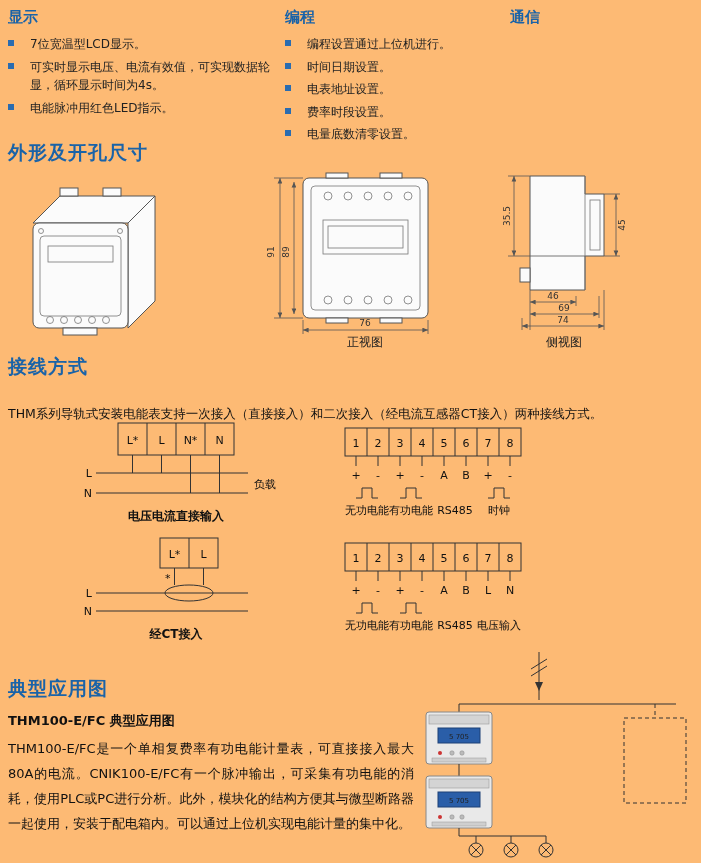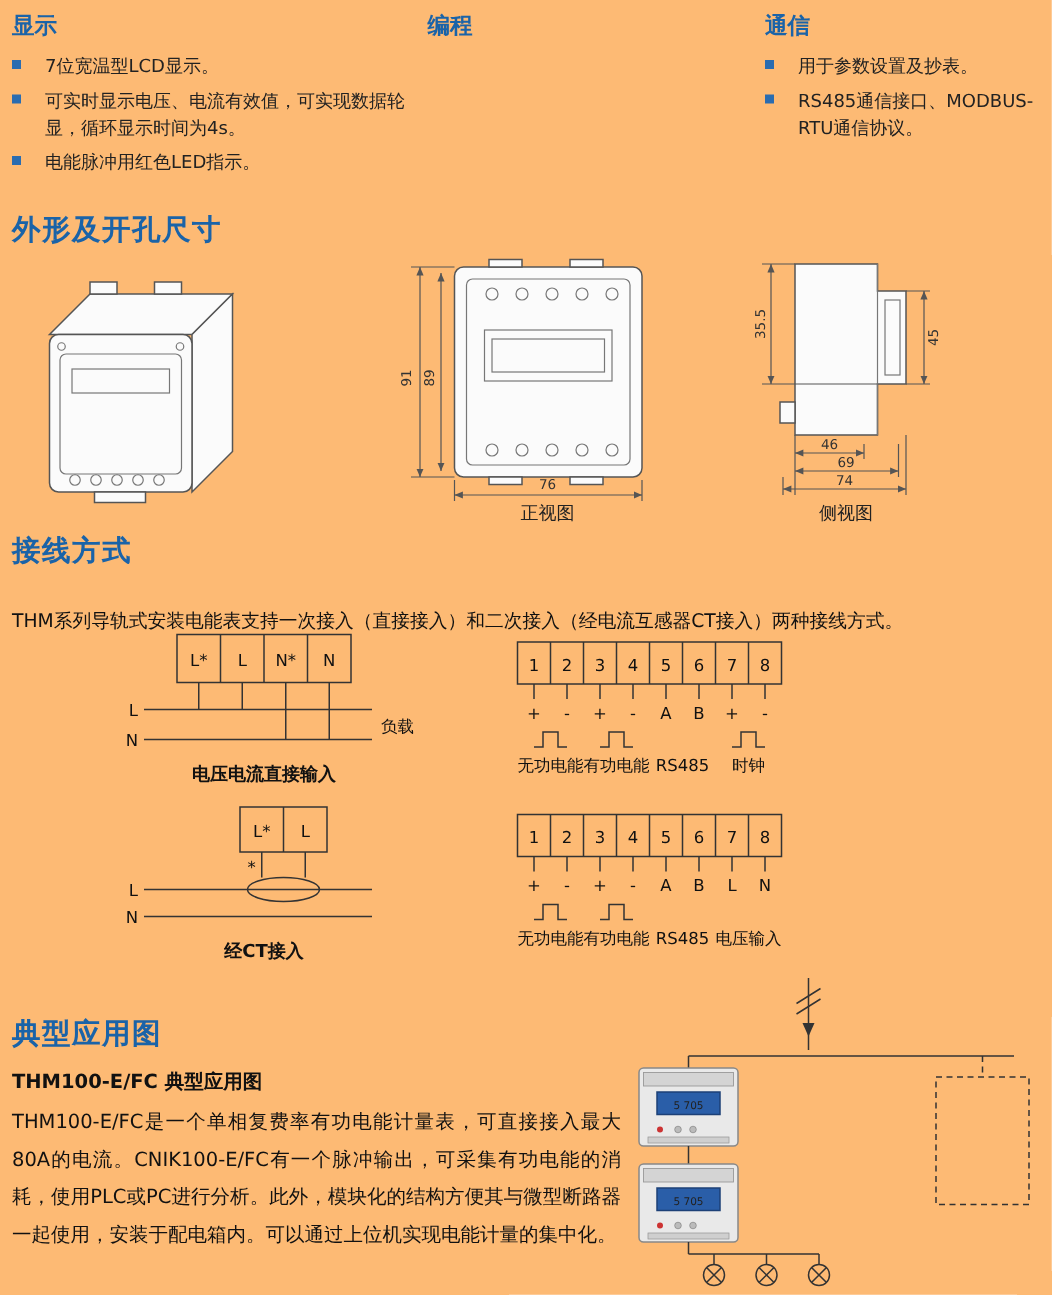--- a/index.html
+++ b/index.html
@@ -43,34 +43,46 @@
         </li>
       <li>
           <span class="bullet"></span>
           <span>电能脉冲用红色LED指示。</span>
         </li>
     </ul>
   </div>
 
   <div class="abs feature-col" style="left:285px; top:8px; width:215px;">
     <h3>编程</h3>
+    <ul>
+      <li>
+          <span class="bullet"></span>
+          <span>编程设置通过上位机进行。</span>
+        </li>
+      <li>
+          <span class="bullet"></span>
+          <span>时间日期设置。</span>
+        </li>
+      <li>
+          <span class="bullet"></span>
+          <span>电表地址设置。</span>
+        </li>
+      <li>
+          <span class="bullet"></span>
+          <span>费率时段设置。</span>
+        </li>
+      <li>
+          <span class="bullet"></span>
+          <span>电量底数清零设置。</span>
+        </li>
+    </ul>
   </div>
 
   <div class="abs feature-col" style="left:510px; top:8px; width:185px;">
     <h3>通信</h3>
-    <ul>
-      <li>
-          <span class="bullet"></span>
-          <span>用于参数设置及抄表。</span>
-        </li>
-      <li>
-          <span class="bullet"></span>
-          <span>RS485通信接口、MODBUS-RTU通信协议。</span>
-        </li>
-    </ul>
   </div>
 
   <h2 class="abs sec" style="left:8px; top:140px;text-align:center;">外形及开孔尺寸</h2>
 
   <svg class="abs" style="left:8px; top:168px;" width="685" height="185" viewBox="0 0 685 185">
     <defs>
       <marker id="aE" markerWidth="8" markerHeight="8" refX="7" refY="3" orient="auto">
           <path d="M0,0 L7,3 L0,6 z" fill="#555"></path>
         </marker>
       <marker id="aS" markerWidth="8" markerHeight="8" refX="0" refY="3" orient="auto">

